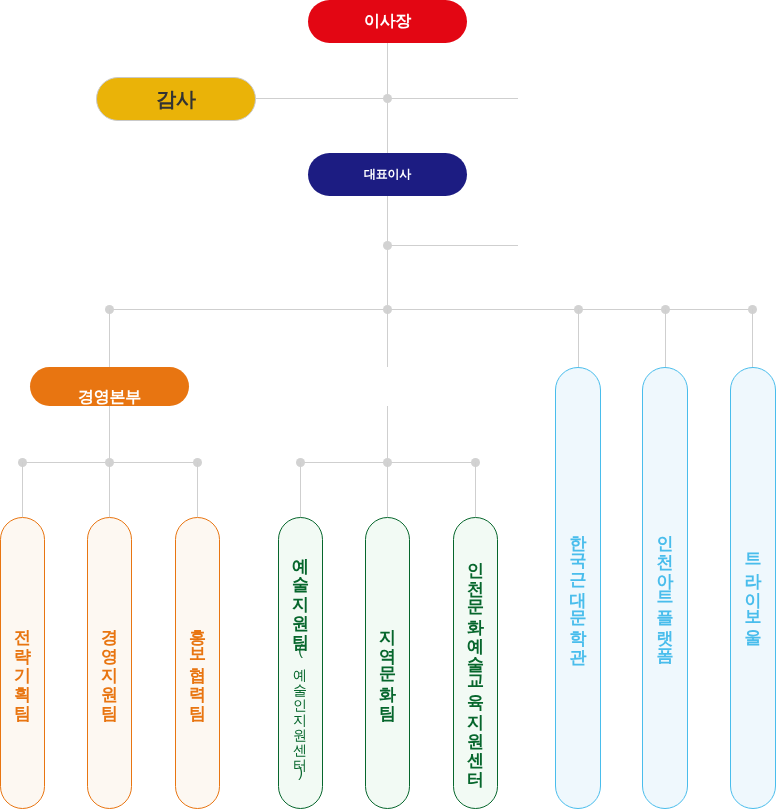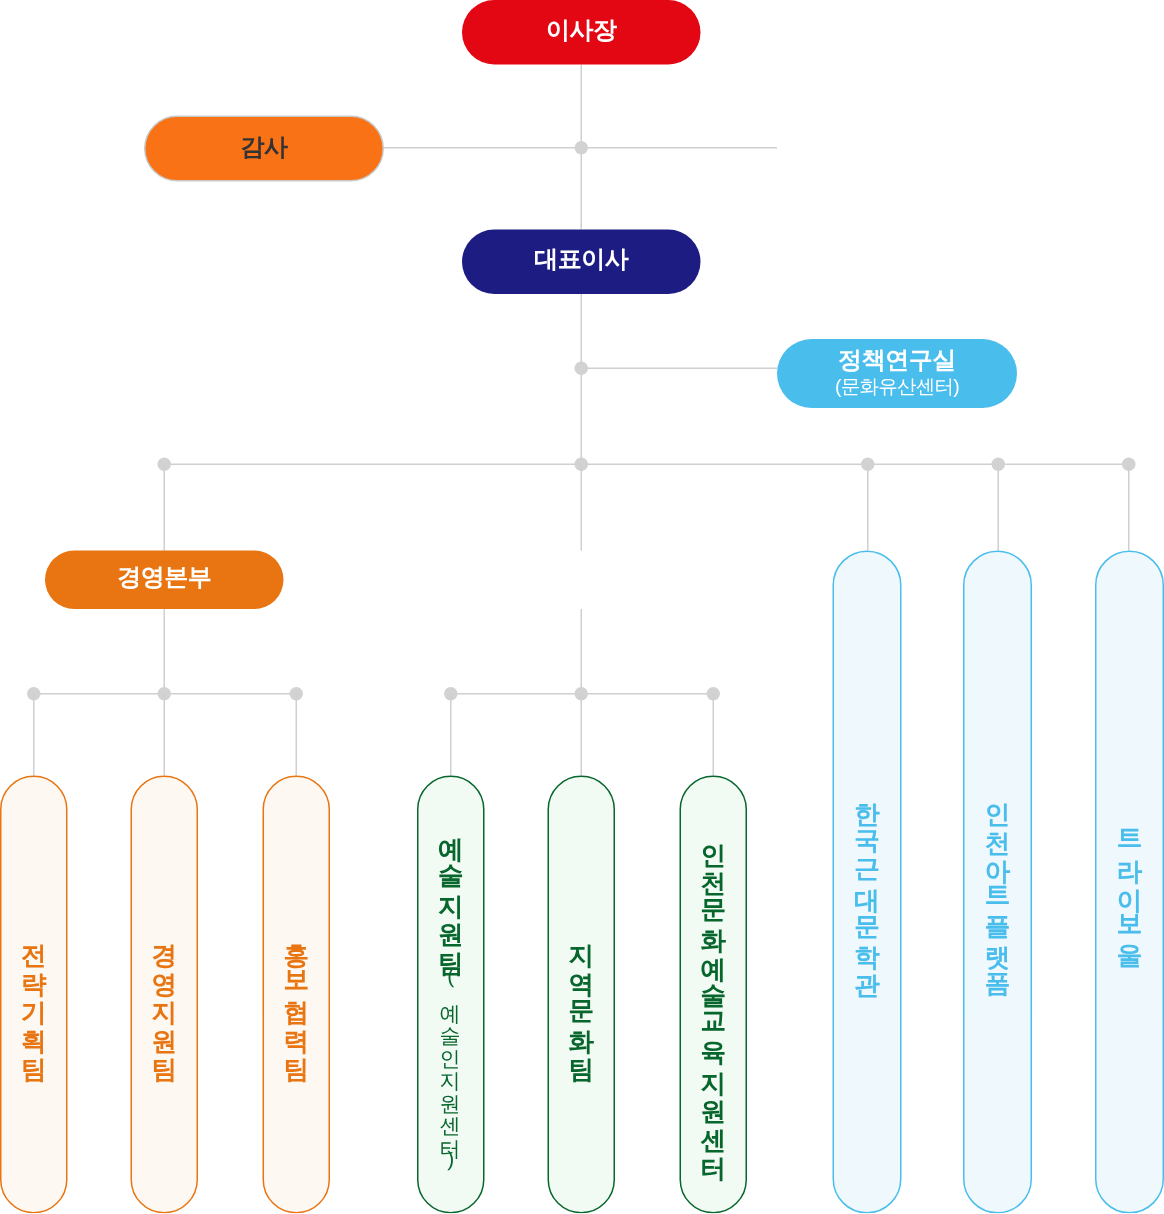--- a/index.html
+++ b/index.html
@@ -58,30 +58,30 @@
     font-weight: normal;
     letter-spacing: -0.5px;
   }
 
   .node-red {
     background: #e30613;
     color: #ffffff;
     font-size: 16px;
   }
   .node-gray {
-    background: #f97316;
+    background: #eab308;
     color: #333333;
     border: 1px solid #c9c9c9;
-    font-size: 16px;
+    font-size: 20px;
   }
   .node-gray .title { font-weight: bold; }
   .node-navy {
     background: #1c1c82;
     color: #ffffff;
-    font-size: 16px;
+    font-size: 12px;
   }
   .node-skyblue {
     background: #49bdec;
     color: #ffffff;
   }
   .node-skyblue .title { font-size: 16px; }
   .node-skyblue .sub { font-size: 13px; margin-top: 1px; }
   .node-orange {
     background: #e87511;
     color: #ffffff;
@@ -196,26 +196,22 @@
 
   <div class="node node-gray" style="left:96px; top:77px; width:160px; height:44px;">
     <span class="title">감사</span>
   </div>
 
 
   <div class="node node-navy" style="left:308px; top:153px; width:159px; height:43px;">
     <span class="title">대표이사</span>
   </div>
 
-  <div class="node node-skyblue" style="left:518px; top:226px; width:160px; height:46px;">
-    <span class="title">정책연구실</span>
-    <span class="sub">(문화유산센터)</span>
-  </div>
-
-  <div class="node node-orange" style="left:30px; top:367px; width:159px; height:39px;">
+
+  <div class="node node-orange" style="left:30px; top:367px; width:159px; height:39px;justify-content:flex-end;">
     <span class="title">경영본부</span>
   </div>
 
 
   <div class="vnode vnode-orange" style="left:0px; top:517px; width:45px; height:292px;">
     <span class="vtext">전략기획팀</span>
   </div>
   <div class="vnode vnode-orange" style="left:87px; top:517px; width:45px; height:292px;">
     <span class="vtext">경영지원팀</span>
   </div>

